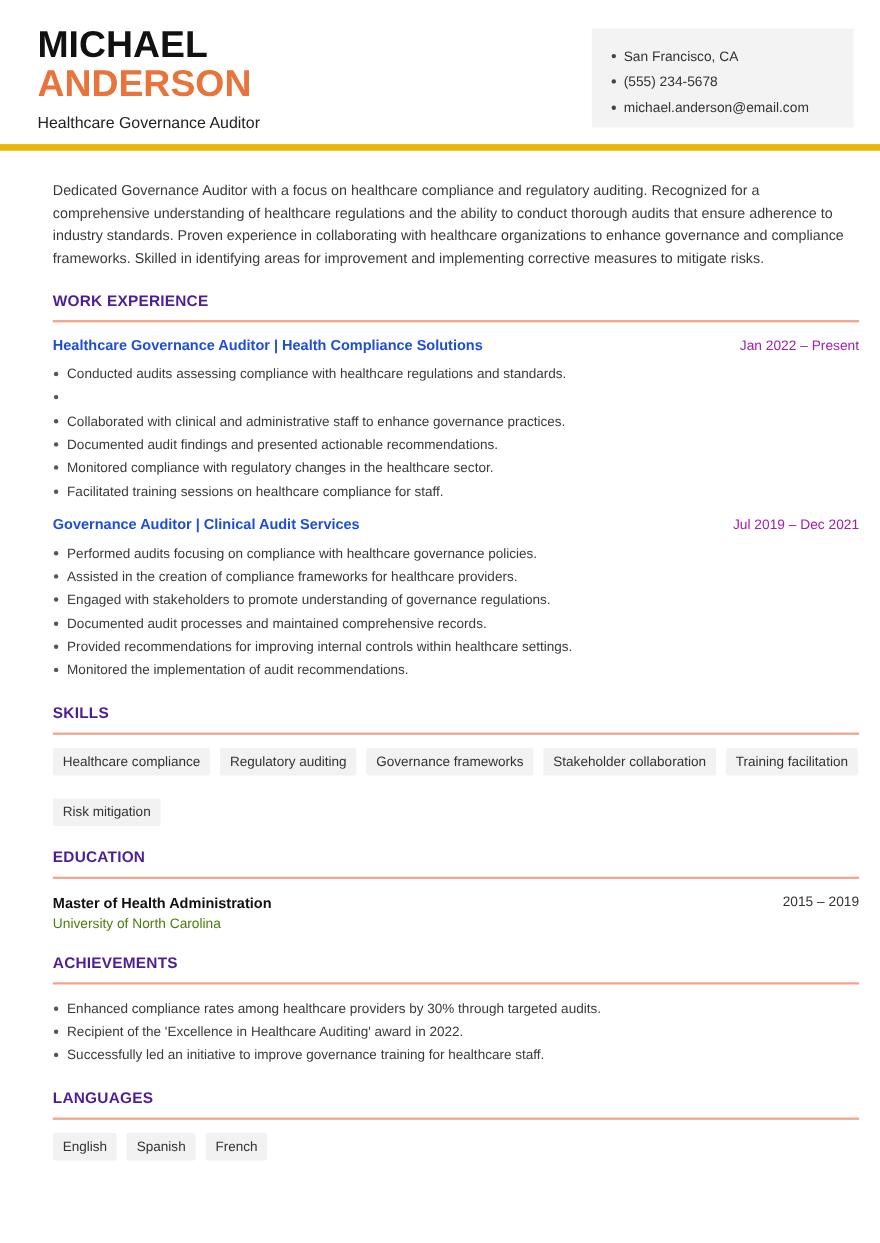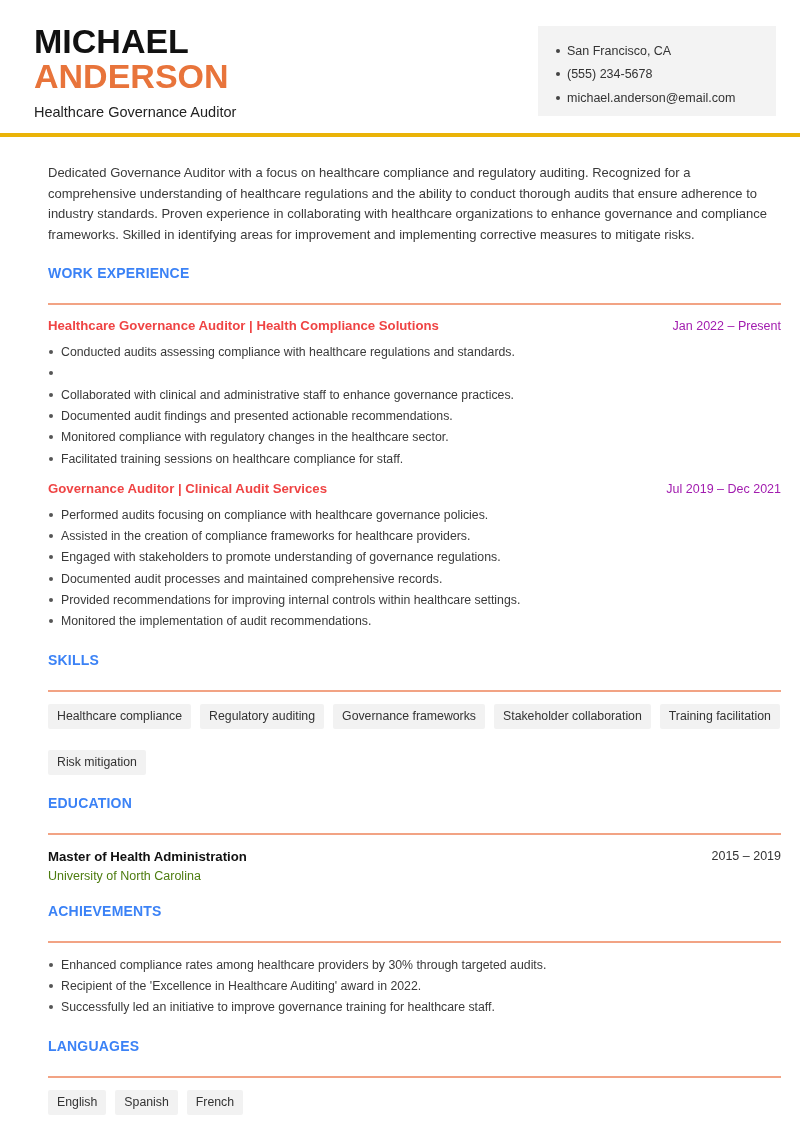--- a/index.html
+++ b/index.html
@@ -7,21 +7,21 @@
       width: 800px;
       height: 1130px;
       background: #ffffff;
       font-family: "Liberation Sans", "DejaVu Sans", sans-serif;
       color: #333333;
       overflow: hidden;
     }
     .page { position: relative; width: 800px; height: 1130px; }
 
     
-    .header { position: relative; height: 137px; border-bottom: 4px solid #eab308; }
+    .header { position: relative; height: 137px; border-bottom: 6px solid #eab308; }
     .name-block { position: absolute; left: 34px; top: 24px; }
     .first-name {
       font-size: 34px; font-weight: 700; color: #111111;
       line-height: 34px; letter-spacing: 0px;
     }
     .last-name {
       font-size: 34px; font-weight: 700; color: #e8743b;
       line-height: 36px;
     }
     .job-title { font-size: 14.5px; color: #222222; margin-top: 10px; }
@@ -38,28 +38,28 @@
       display: inline-block; width: 4px; height: 4px; border-radius: 50%;
       background: #444; margin-right: 7px; flex: none;
     }
 
     
     .content { position: absolute; left: 48px; top: 163px; width: 733px; }
     .summary { font-size: 13px; line-height: 20.6px; color: #3a3a3a; }
 
     .section { margin-top: 20px; }
     .section-title {
-      font-size: 14px; font-weight: 700; color: #3b82f6; letter-spacing: 0.2px;
-      padding-bottom: 22px; border-bottom: 2px solid #f2a384;
+      font-size: 14px; font-weight: 700; color: #4c1d95; letter-spacing: 0.2px;
+      padding-bottom: 10px; border-bottom: 2px solid #f2a384;
     }
 
     .job { margin-top: 13px; }
     .job + .job { margin-top: 12px; }
     .job-head { display: flex; justify-content: space-between; align-items: baseline; }
-    .job-role { font-size: 13.2px; font-weight: 700; color: #ef4444; text-align: right; }
+    .job-role { font-size: 13.2px; font-weight: 700; color: #1d4ed8; text-align: right; }
     .job-date { font-size: 12.5px; color: #a21caf; }
 
     ul.bullets { list-style: none; margin-top: 8px; }
     ul.bullets li {
       display: flex; align-items: center; font-size: 12.3px; color: #3a3a3a;
       height: 21.3px; padding-left: 0;
     }
     ul.bullets li .bullet { margin-left: 1px; margin-right: 8px; background: #555; }
 
     .tags { display: flex; flex-wrap: wrap; gap: 21px 9px; margin-top: 12px; }

